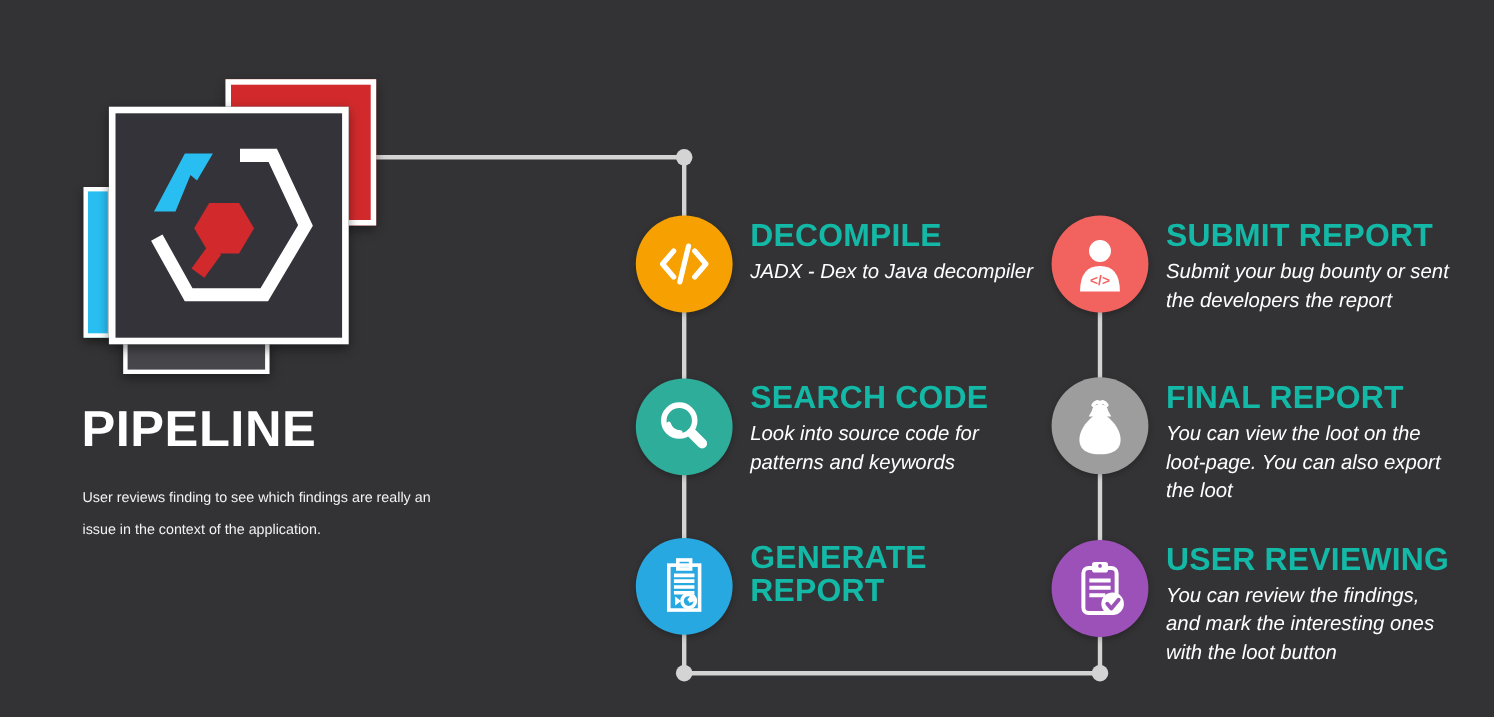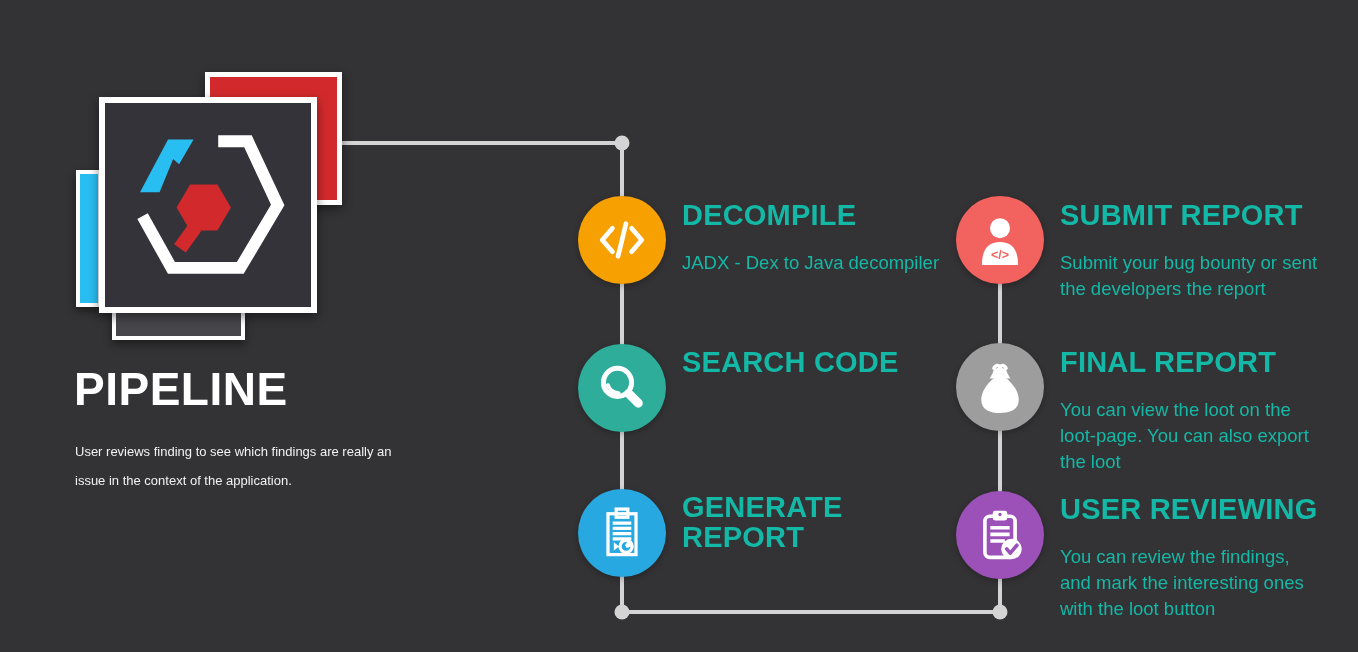--- a/index.html
+++ b/index.html
@@ -22,21 +22,21 @@
   
   .page-title{left:74px;top:362px;font-size:46px;font-weight:700;color:#fff;letter-spacing:.5px;z-index:2;text-align:center;}
   .page-subtitle{left:75px;top:437px;width:480px;font-size:13px;line-height:29px;color:#F2F2F2;
                  white-space:pre-line;z-index:2;}
   
   .circle{position:absolute;width:88px;height:88px;border-radius:50%;z-index:2;
           display:flex;align-items:center;justify-content:center;
           box-shadow:0 2px 6px rgba(0,0,0,.25);}
   .step-text{position:absolute;z-index:2;}
   .step-title{font-size:29px;font-weight:700;color:#14b8a6;line-height:30px;letter-spacing:.2px;}
-  .step-desc{margin-top:20px;font-size:18.5px;line-height:26px;color:#14b8a6;white-space:pre-line;}
+  .step-desc{margin-top:4px;font-size:18.5px;line-height:26px;color:#ffffff;white-space:pre-line;font-style:italic;}
 </style>
 </head>
 <body>
 
 <svg id="connectors" width="1358" height="652">
   <g stroke="#D4D4D4" stroke-width="4" fill="none" class="line-stroke">
     <line x1="336" y1="143" x2="622" y2="143"></line>
     <line x1="622" y1="143" x2="622" y2="612"></line>
     <line x1="622" y1="612" x2="1000" y2="612"></line>
     <line x1="1000" y1="612" x2="1000" y2="240"></line>
@@ -120,20 +120,22 @@
     <path d="M29.5,35.5 L32.5,39 L38,32.5" fill="none" stroke="currentColor" stroke-width="3" stroke-linecap="round" stroke-linejoin="round"></path>
   </svg>
 </div>
 
 <div class="step-text" style="left:682px;top:200px;width:280px">
   <div class="step-title">DECOMPILE</div>
   <div class="step-desc">JADX - Dex to Java decompiler</div>
 </div>
 <div class="step-text" style="left:682px;top:347px;width:280px">
   <div class="step-title">SEARCH CODE</div>
+  <div class="step-desc">Look into source code for
+patterns and keywords</div>
 </div>
 <div class="step-text" style="left:682px;top:492px;width:280px">
   <div class="step-title">GENERATE REPORT</div>
 </div>
 <div class="step-text" style="left:1060px;top:200px;width:300px">
   <div class="step-title">SUBMIT REPORT</div>
   <div class="step-desc">Submit your bug bounty or sent
 the developers the report</div>
 </div>
 <div class="step-text" style="left:1060px;top:347px;width:300px">

